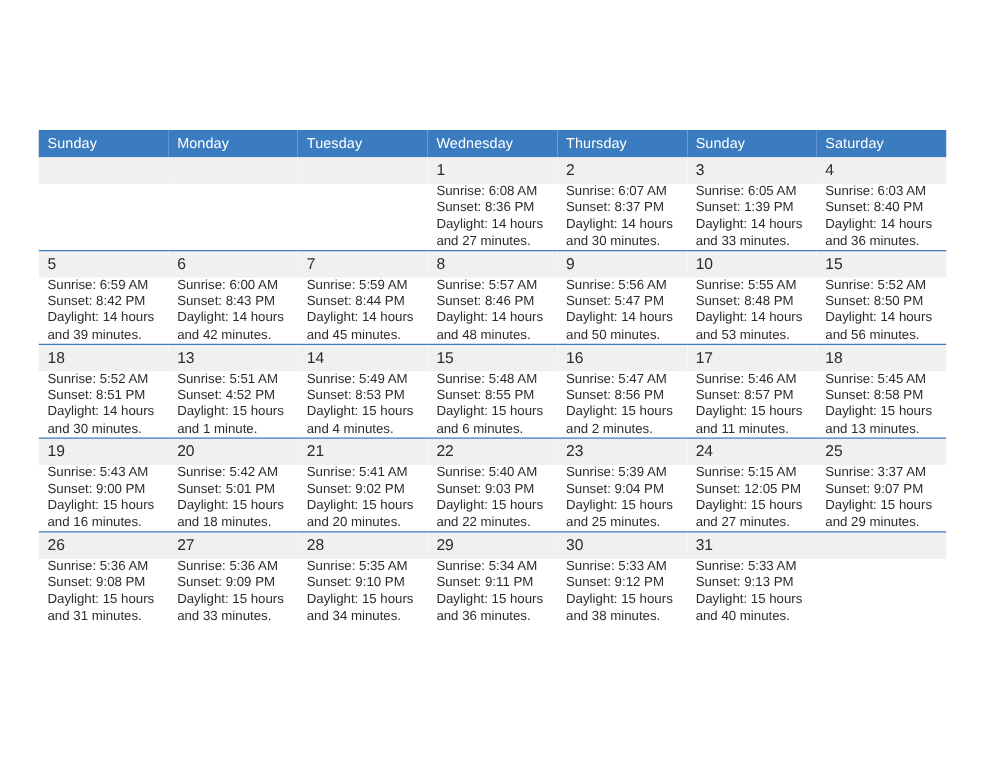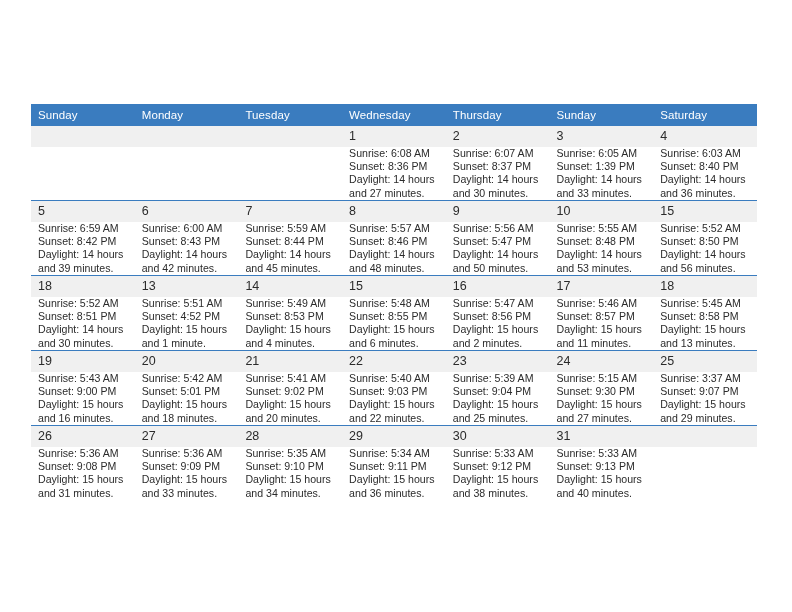--- a/index.html
+++ b/index.html
@@ -385,21 +385,21 @@
               <div>Sunrise: 5:39 AM</div>
               <div>Sunset: 9:04 PM</div>
               <div>Daylight: 15 hours</div>
               <div>and 25 minutes.</div>
             </div>
           </td>
           <td>
             <span class="daynum">24</span>
             <div class="details">
               <div>Sunrise: 5:15 AM</div>
-              <div>Sunset: 9:30 PM</div>
+              <div>Sunset: 12:05 PM</div>
               <div>Daylight: 15 hours</div>
               <div>and 27 minutes.</div>
             </div>
           </td>
           <td>
             <span class="daynum">25</span>
             <div class="details">
               <div>Sunrise: 3:37 AM</div>
               <div>Sunset: 9:07 PM</div>
               <div>Daylight: 15 hours</div>

